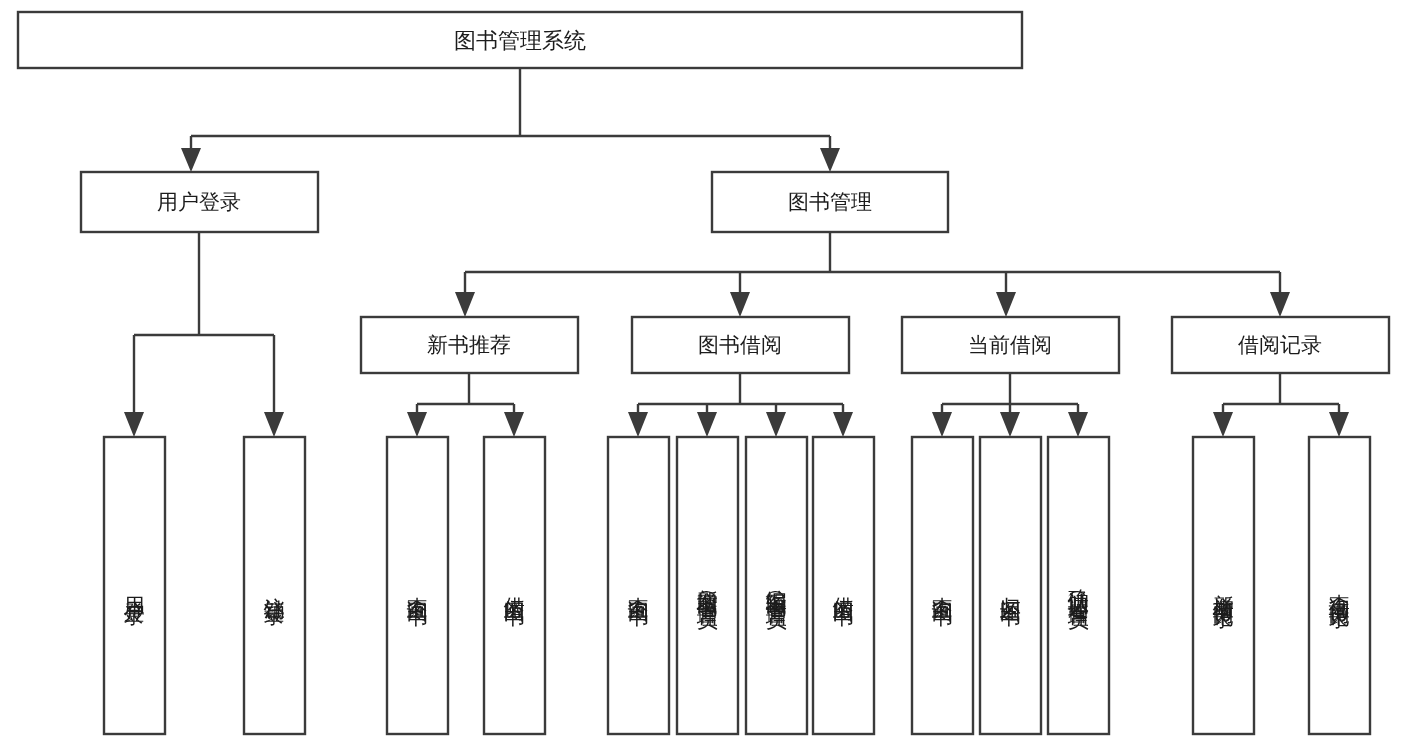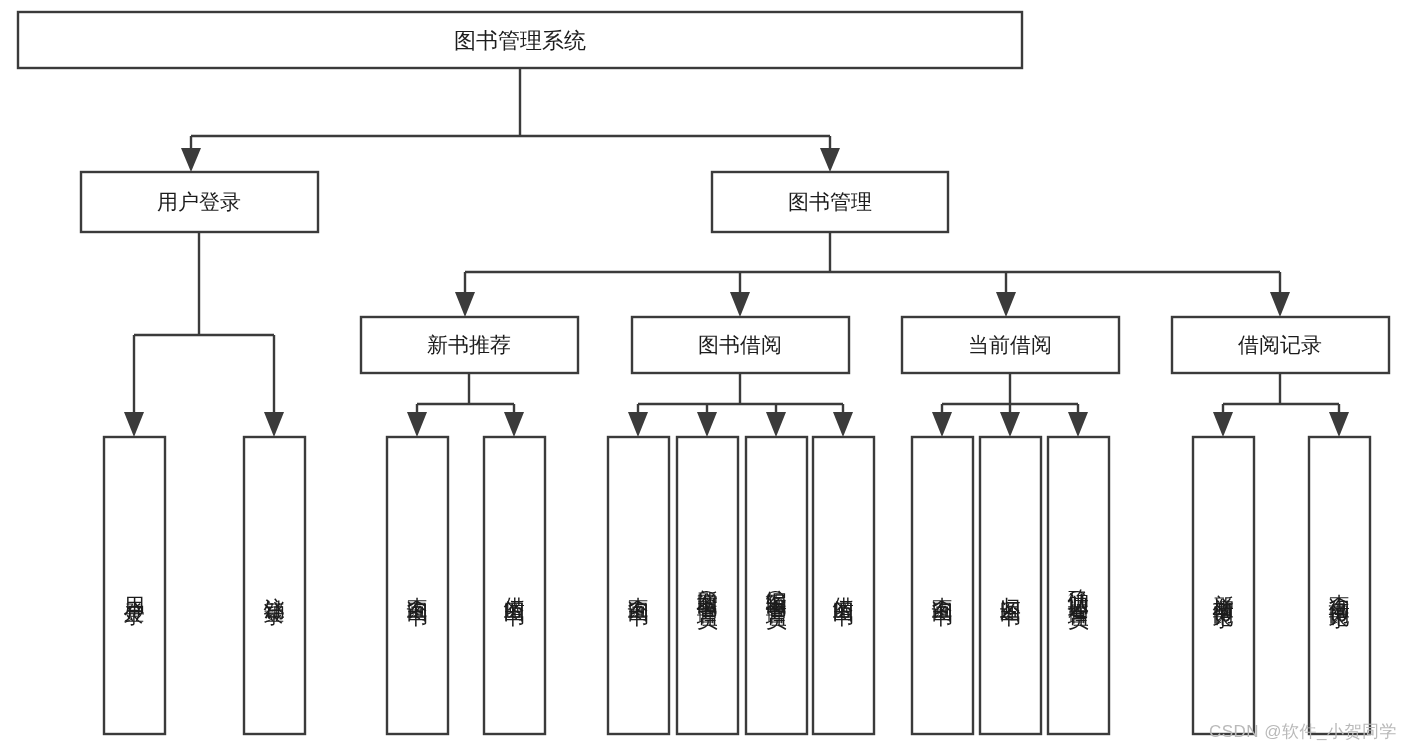--- a/index.html
+++ b/index.html
@@ -207,14 +207,13 @@
   <div class="node-label-v" style="left:608px; top:437px; width:61px; height:297px;">查询图书</div>
   <div class="node-label-v" style="left:677px; top:437px; width:61px; height:297px;">新增图书（管理员）</div>
   <div class="node-label-v" style="left:746px; top:437px; width:61px; height:297px;">编辑图书（管理员）</div>
   <div class="node-label-v" style="left:813px; top:437px; width:61px; height:297px;">借阅图书</div>
   <div class="node-label-v" style="left:912px; top:437px; width:61px; height:297px;">查询图书</div>
   <div class="node-label-v" style="left:980px; top:437px; width:61px; height:297px;">归还图书</div>
   <div class="node-label-v" style="left:1048px; top:437px; width:61px; height:297px;">确认归还（管理员）</div>
   <div class="node-label-v" style="left:1193px; top:437px; width:61px; height:297px;">新增借阅记录</div>
   <div class="node-label-v" style="left:1309px; top:437px; width:61px; height:297px;">查询借阅记录</div>
 
-  <div class="watermark">CSDN @软件_小贺同学</div>
 </div>
 
 </body></html>

